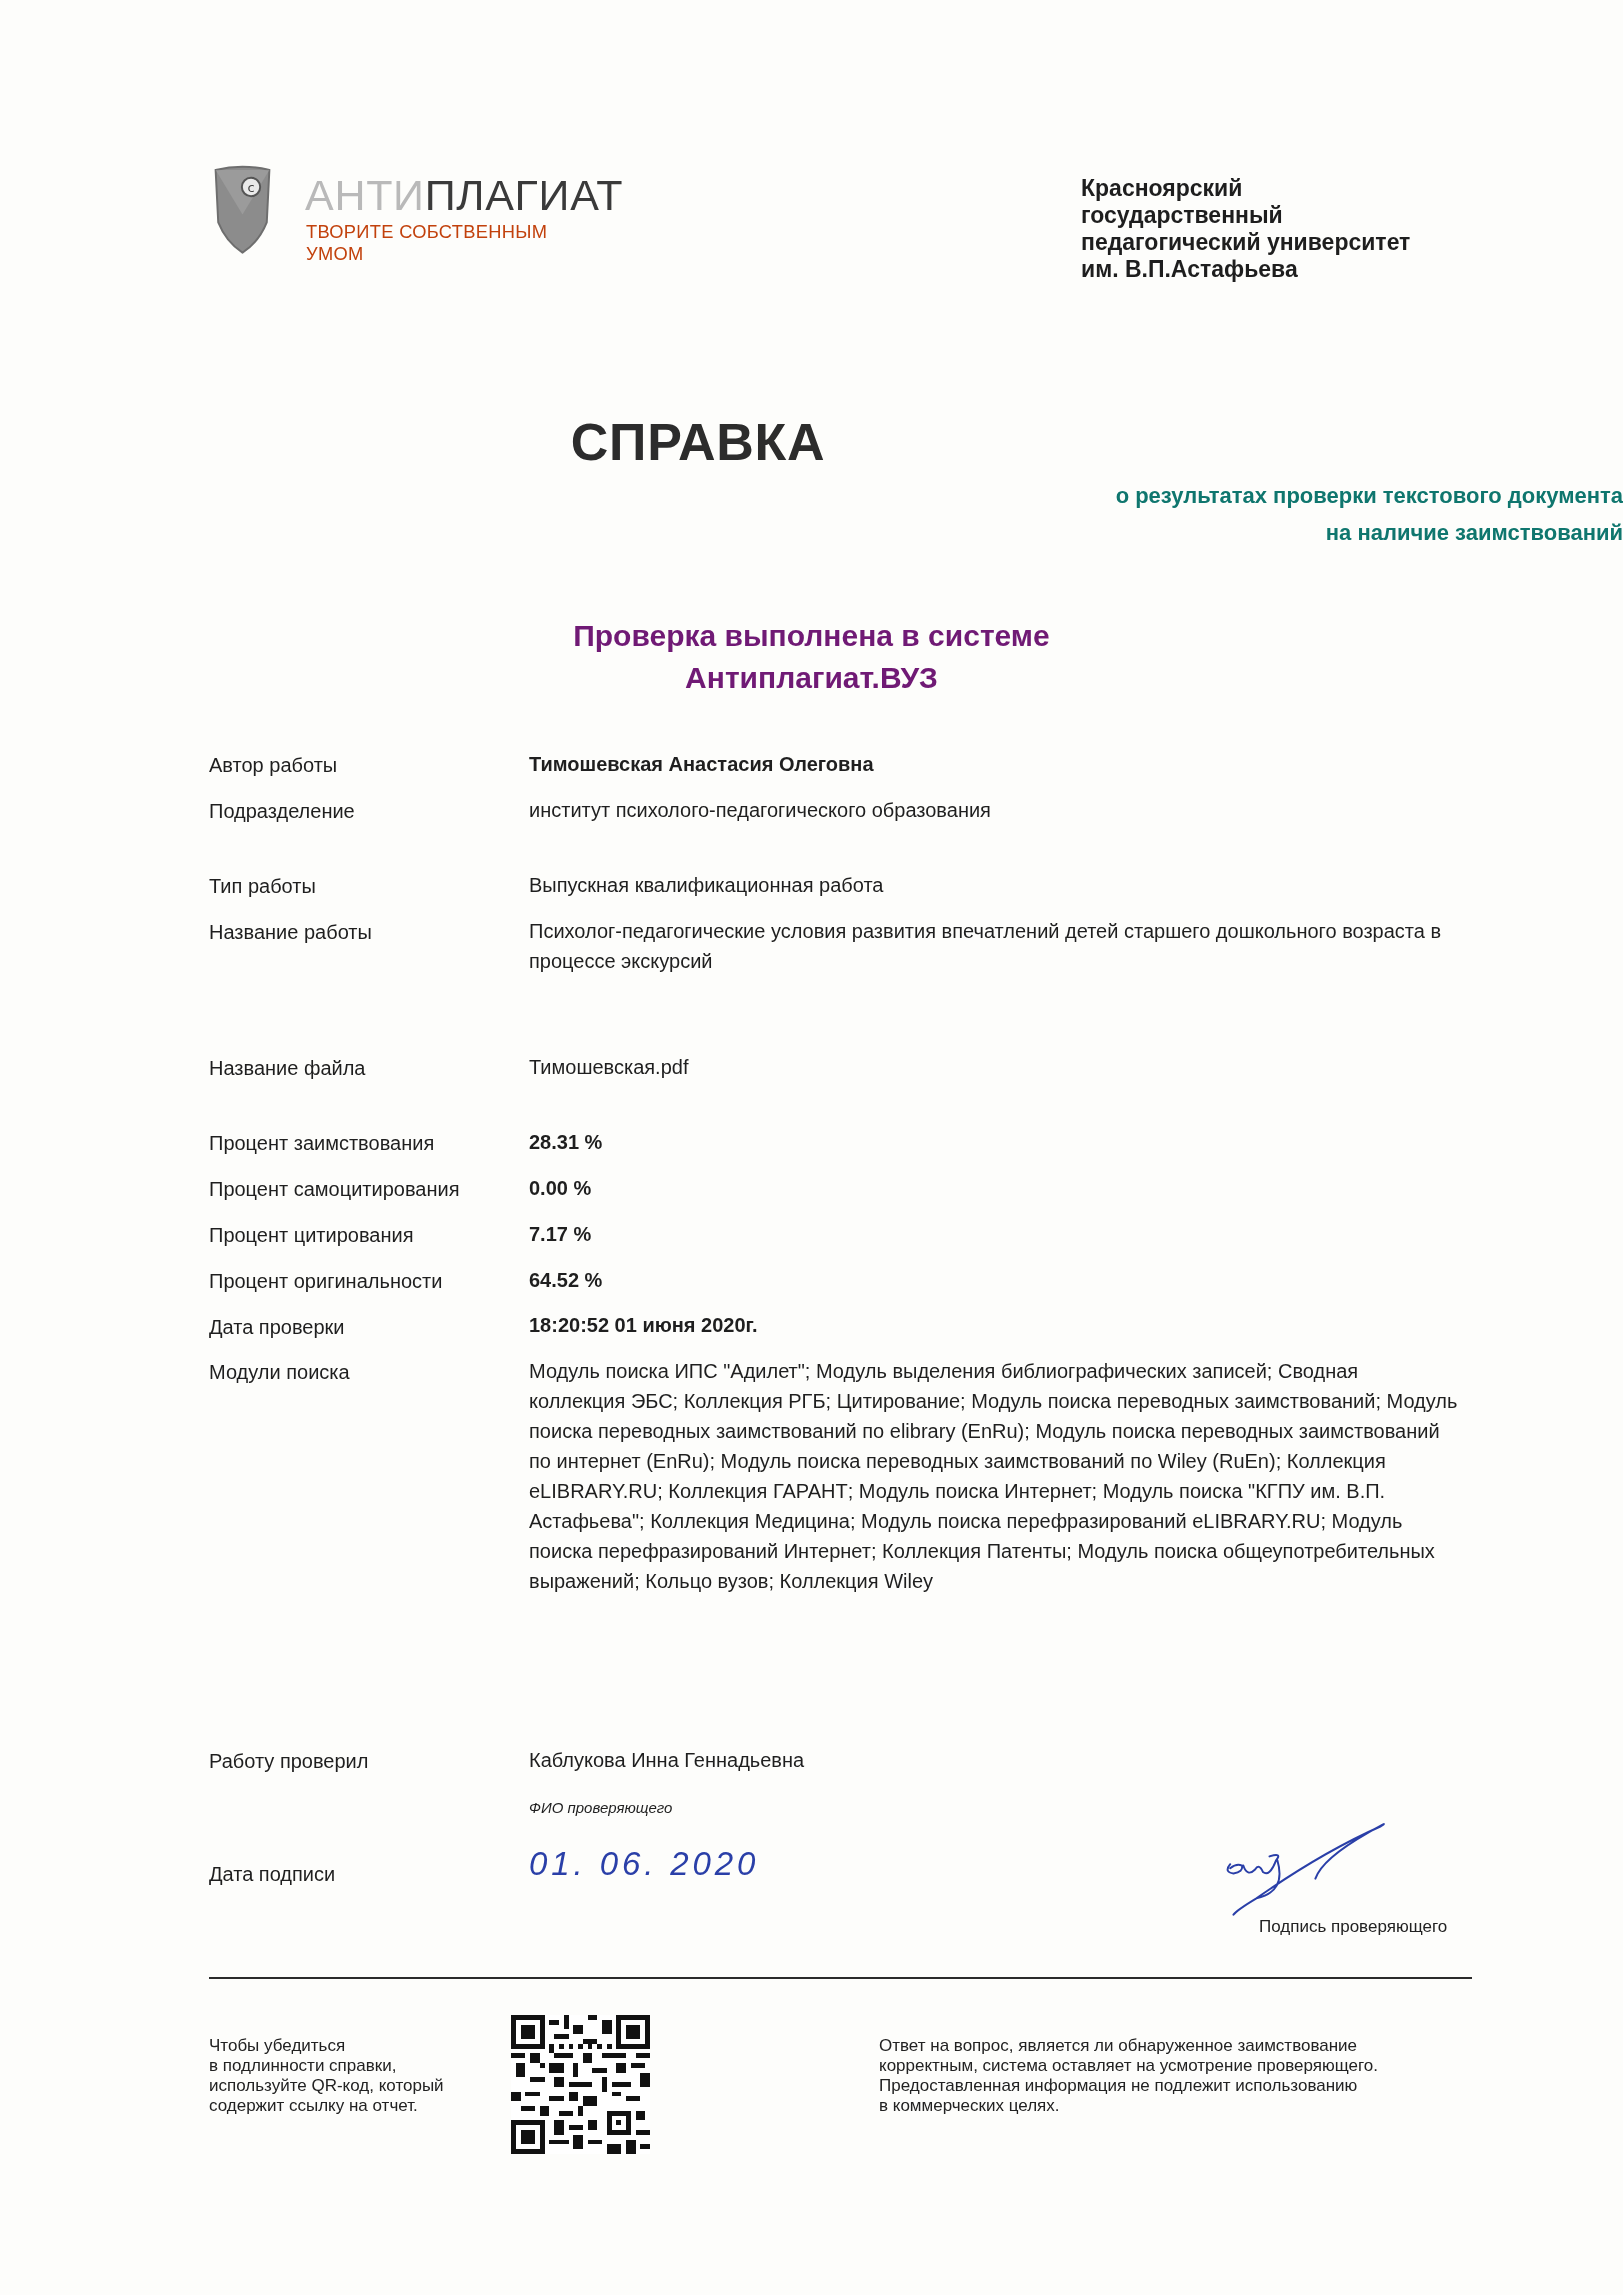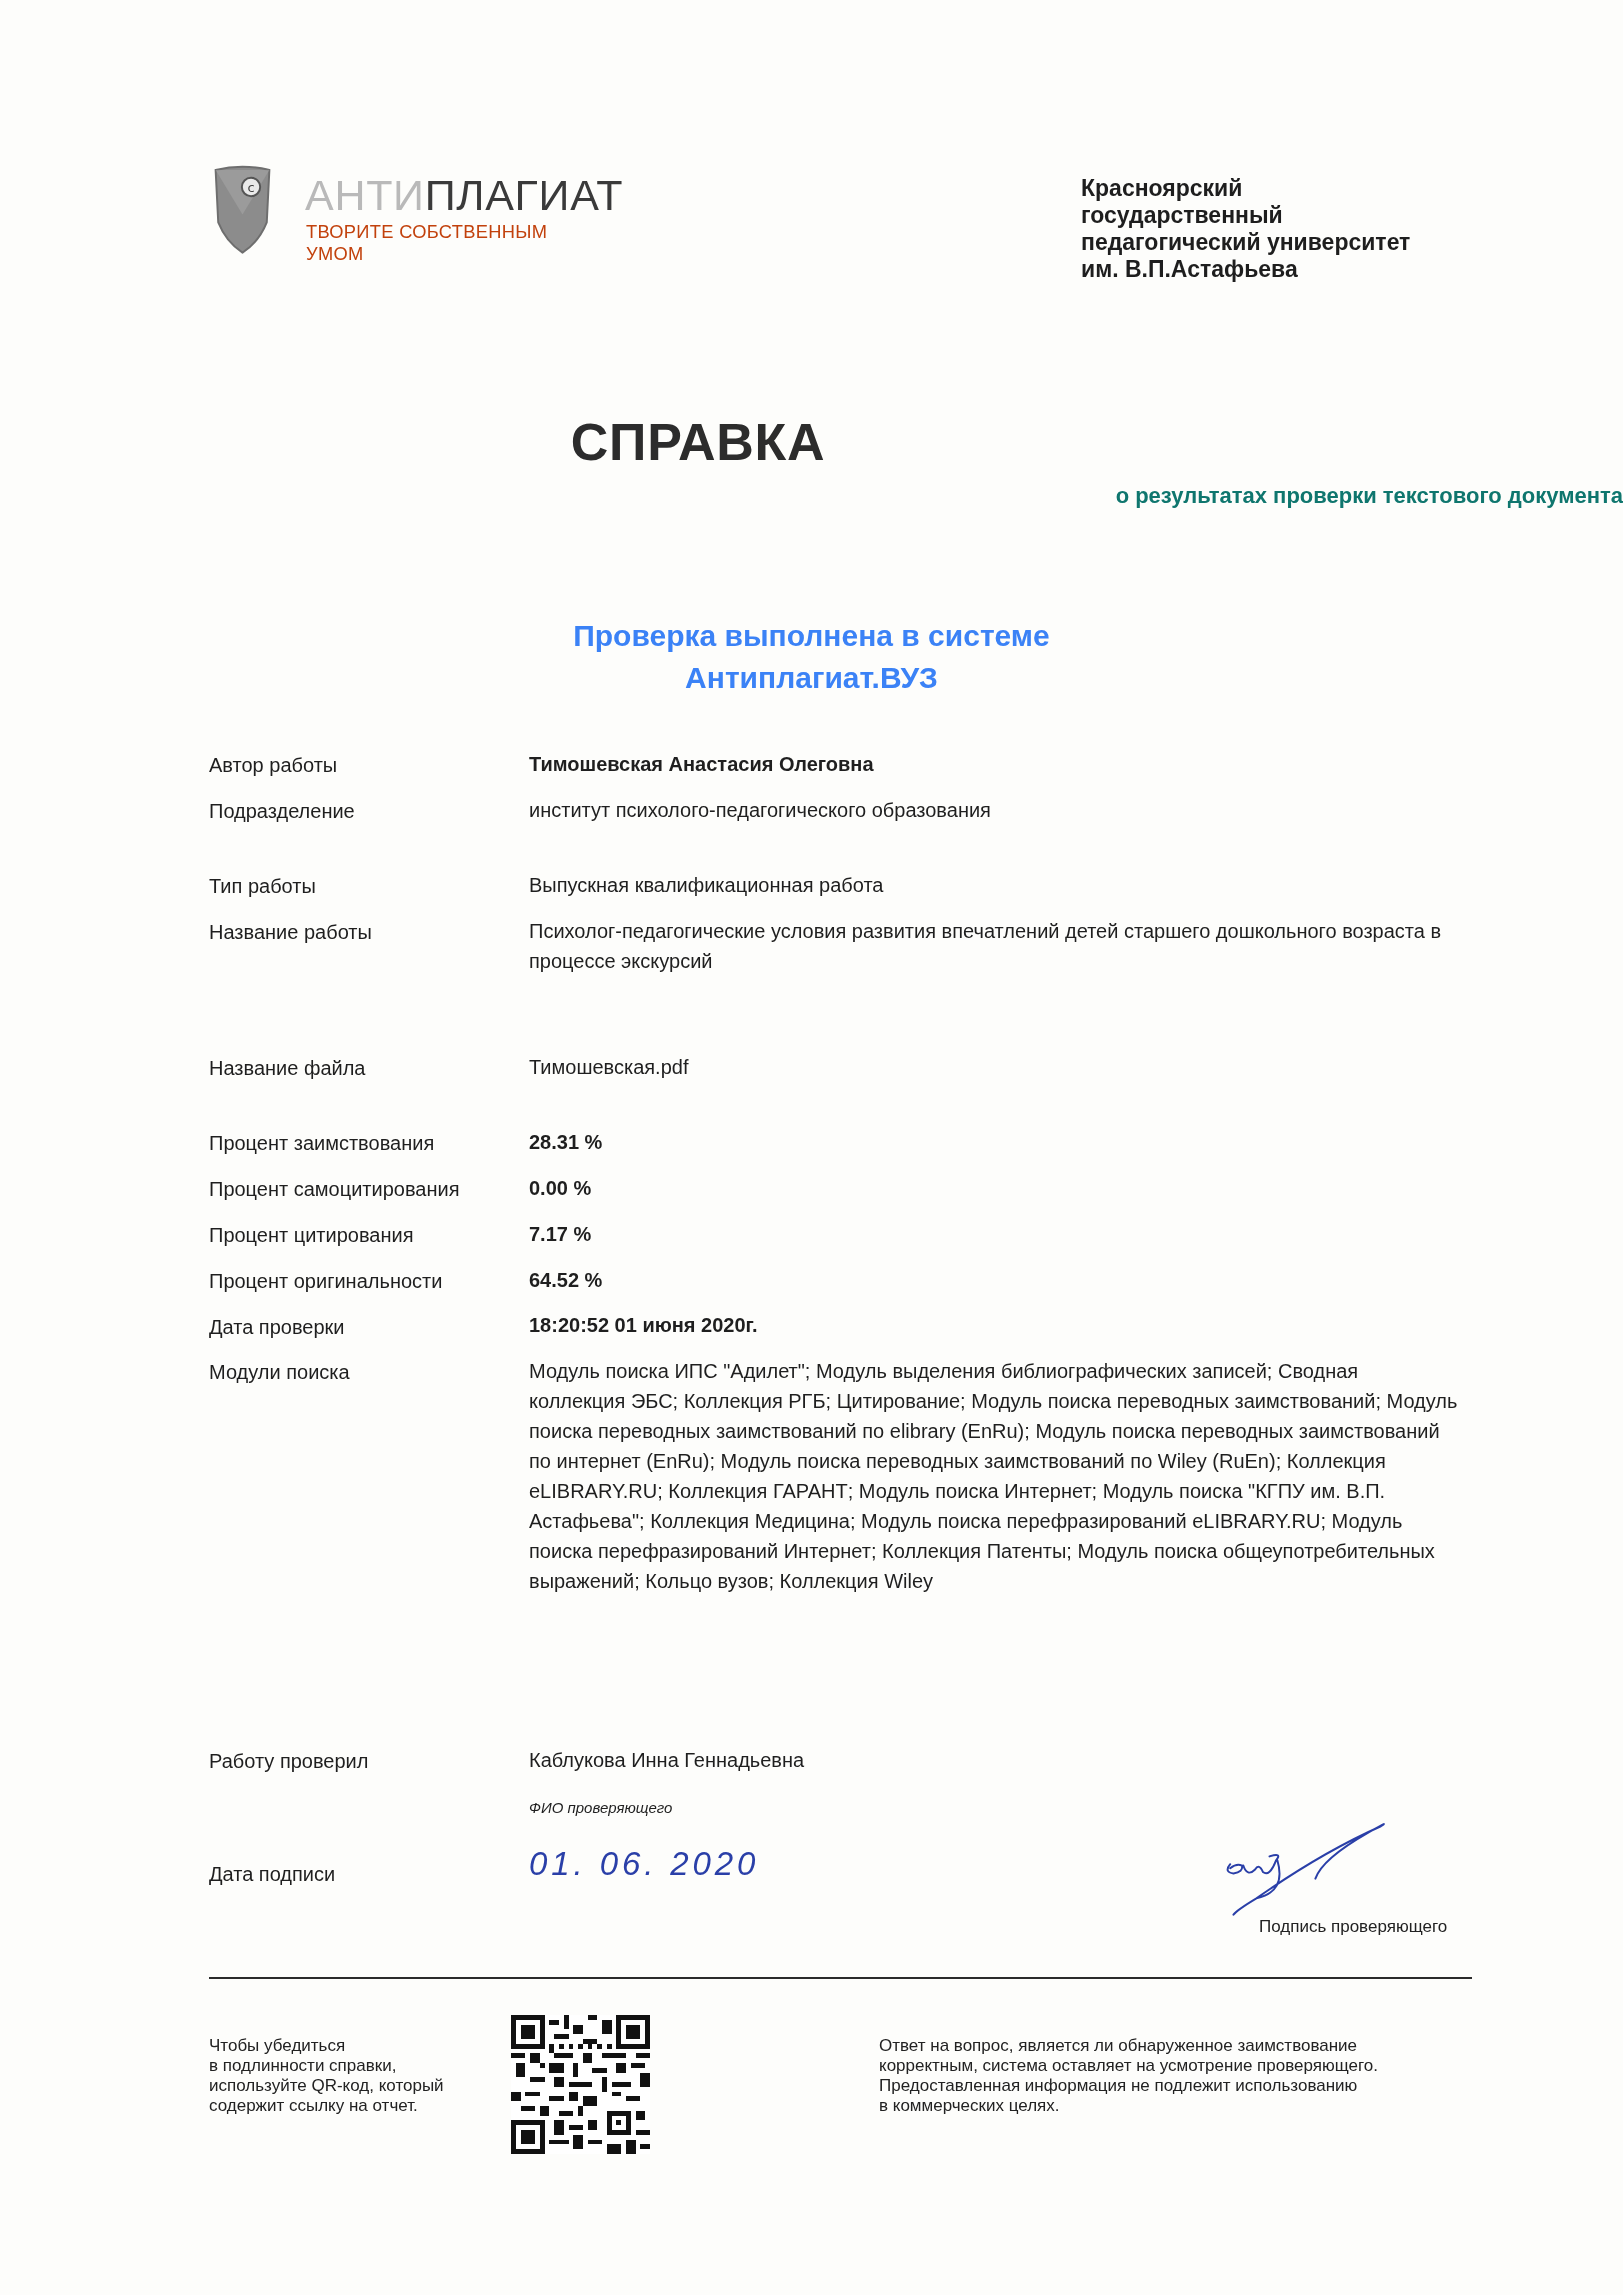--- a/index.html
+++ b/index.html
@@ -15,21 +15,21 @@
   .shield { position: absolute; left: 0; top: 0; width: 59px; height: 92px; }
   .logo-word { position: absolute; left: 92px; top: 11.8px; font-size: 43px; font-weight: normal; letter-spacing: 0.7px; line-height: 1; }
   .logo-word .anti { color: #b9b9b9; }
   .logo-word .plag { color: #3a3a3a; }
   .logo-tag { position: absolute; left: 93px; top: 59px; font-size: 18.3px; color: #c2410c; letter-spacing: 0.3px; }
   .university { left: 1081px; top: 175px; font-size: 23px; font-weight: bold; line-height: 27px; color: #1e1e1e; }
   .university div { white-space: nowrap; }
   
   .title { left: 0; width: 1396px; top: 412px; text-align: center; font-size: 52px; font-weight: bold; color: #2c2c2c; letter-spacing: 0.7px; }
   .subtitle { left: 0; width: 1623px; top: 477px; text-align: right; font-size: 22px; font-weight: bold; line-height: 37px; color: #0f766e; }
-  .system { left: 0; width: 1623px; top: 615px; text-align: center; font-size: 30px; font-weight: bold; line-height: 42px; color: #3b82f6; }
+  .system { left: 0; width: 1623px; top: 615px; text-align: center; font-size: 30px; font-weight: bold; line-height: 42px; color: #701a75; }
   
   .label { left: 209px; font-size: 20px; color: #1f1f1f; white-space: nowrap; }
   .value { left: 529px; font-size: 20px; color: #1f1f1f; line-height: 30px; width: 943px; }
   .bold { font-weight: bold; }
   .small { font-size: 15px; font-style: italic; }
   .handwritten { font-family: Liberation Sans, sans-serif; font-style: italic; color: #2a3fa8; font-size: 33px; letter-spacing: 3.9px; }
   .rule { left: 209px; top: 1977px; width: 1263px; height: 2px; background: #2a2a2a; }
   .foot-left { left: 209px; top: 2036px; font-size: 17px; line-height: 20px; color: #222; }
   .foot-right { left: 879px; top: 2036px; font-size: 17px; line-height: 20px; color: #222; }
   .qr { left: 511px; top: 2015px; width: 139px; height: 139px; }
@@ -52,20 +52,21 @@
 <div class="abs university">
   <div>Красноярский</div>
   <div>государственный</div>
   <div>педагогический университет</div>
   <div>им. В.П.Астафьева</div>
 </div>
 
 <div class="abs title">СПРАВКА</div>
 <div class="abs subtitle">
   <div>о результатах проверки текстового документа</div>
+  <div>на наличие заимствований</div>
 </div>
 <div class="abs system">
   <div>Проверка выполнена в системе</div>
   <div>Антиплагиат.ВУЗ</div>
 </div>
 
 <div class="abs label" style="top:754px">Автор работы</div>
 <div class="abs value bold" style="top:749px">Тимошевская Анастасия Олеговна</div>
 
 <div class="abs label" style="top:800px">Подразделение</div>

